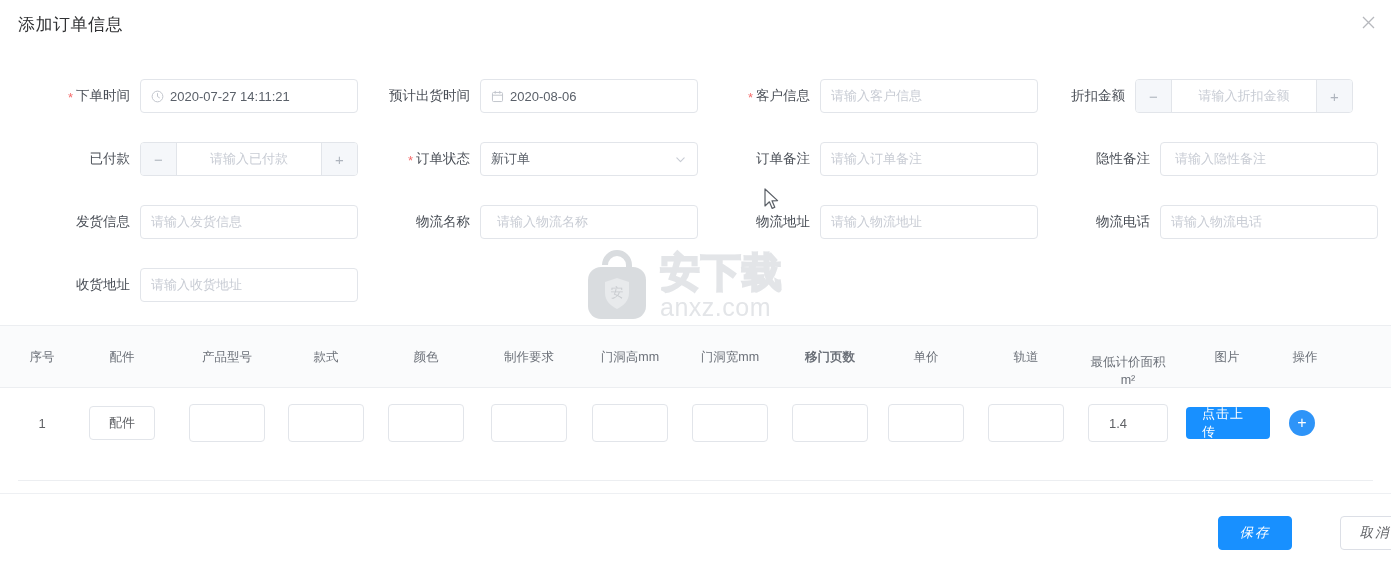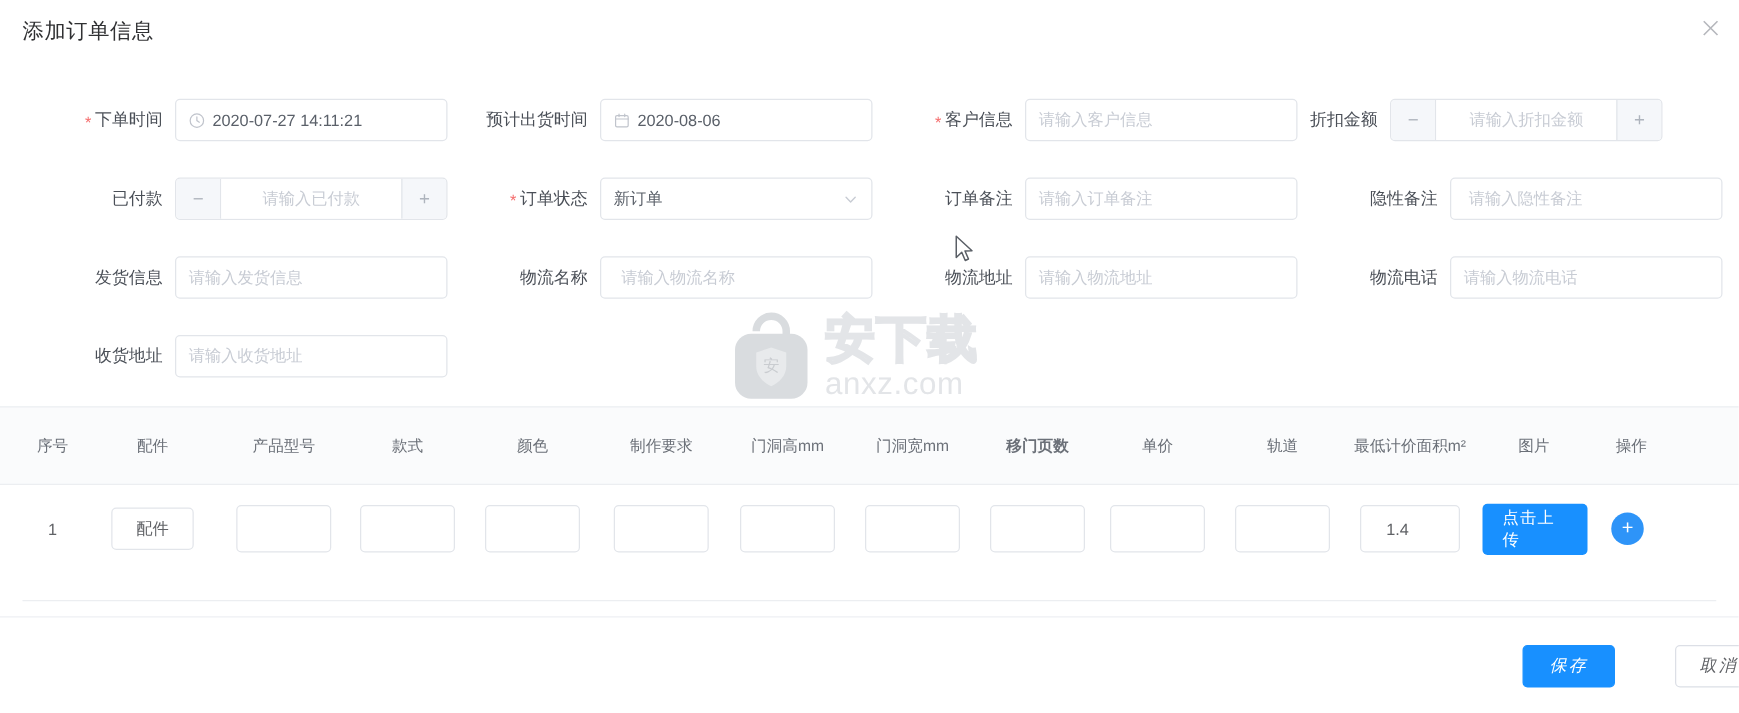--- a/index.html
+++ b/index.html
@@ -84,21 +84,21 @@
   .cell-input {
     width: 76px; height: 38px; border: 1px solid #e2e5ea; border-radius: 4px; background: #fff;
     display: flex; align-items: center; padding: 0 20px; font-size: 13px; color: #606266;
   }
   .cell-btn {
     height: 34px; min-width: 66px; border: 1px solid #e2e5ea; border-radius: 4px;
     background: #fff; color: #606266; font-size: 13px;
     display: flex; align-items: center; justify-content: center; cursor: pointer;
   }
   .upload-btn {
-    height: 41px; padding: 0 16px; border-radius: 4px; background: #1890ff; color: #fff;
+    height: 32px; padding: 0 16px; border-radius: 4px; background: #1890ff; color: #fff;
     font-size: 13px; display: flex; align-items: center; justify-content: center;
     cursor: pointer; letter-spacing: 1px;
   }
   .add-circle {
     width: 26px; height: 26px; border-radius: 50%; background: #2e94f8; color: #fff;
     display: flex; align-items: center; justify-content: center; font-size: 16px;
     cursor: pointer; line-height: 1;
   }
   
   .footer-sep { position: absolute; left: 0; top: 493px; width: 1391px; height: 1px; background: #eef0f3; }
@@ -171,21 +171,21 @@
     <div class="field" style="left:700px; top:26px;">
       <div class="field-label" style="width:120px;">
         <span class="req-star">*</span>
         <span>客户信息</span>
       </div>
       <div class="ctrl" style="width:218px;">
         <span class="ph">请输入客户信息</span>
       </div>
     </div>
 
-    <div class="field" style="left:992px; top:26px;">
+    <div class="field" style="left:1015px; top:26px;">
       <div class="field-label" style="width:120px;">折扣金额</div>
       <div class="stepper" style="width:218px;">
         <div class="stepper-btn minus">−</div>
         <div class="stepper-input">请输入折扣金额</div>
         <div class="stepper-btn plus">+</div>
       </div>
     </div>
 
     <div class="field" style="left:20px; top:89px;">
       <div class="field-label" style="width:120px;">已付款</div>
@@ -288,21 +288,21 @@
       <div class="th" style="left:82px;  width:80px;">配件</div>
       <div class="th" style="left:182px; width:90px;">产品型号</div>
       <div class="th" style="left:288px; width:76px;">款式</div>
       <div class="th" style="left:388px; width:76px;">颜色</div>
       <div class="th" style="left:484px; width:90px;">制作要求</div>
       <div class="th" style="left:584px; width:92px;">门洞高mm</div>
       <div class="th" style="left:684px; width:92px;">门洞宽mm</div>
       <div class="th" style="left:786px; width:88px;font-weight:bold;">移门页数</div>
       <div class="th" style="left:888px; width:76px;">单价</div>
       <div class="th" style="left:988px; width:76px;">轨道</div>
-      <div class="th" style="left:1078px; width:100px; flex-direction:row; justify-content:center;">
+      <div class="th" style="left:1078px; width:100px; flex-direction:column; justify-content:flex-end;">
         <span>最低计价面积</span>
         <span>m²</span>
       </div>
       <div class="th" style="left:1192px; width:70px;">图片</div>
       <div class="th" style="left:1270px; width:70px;">操作</div>
     </div>
 
     <div class="table-row">
       <div class="cell" style="left:18px; width:48px;">
         <span class="cell-index">1</span>

